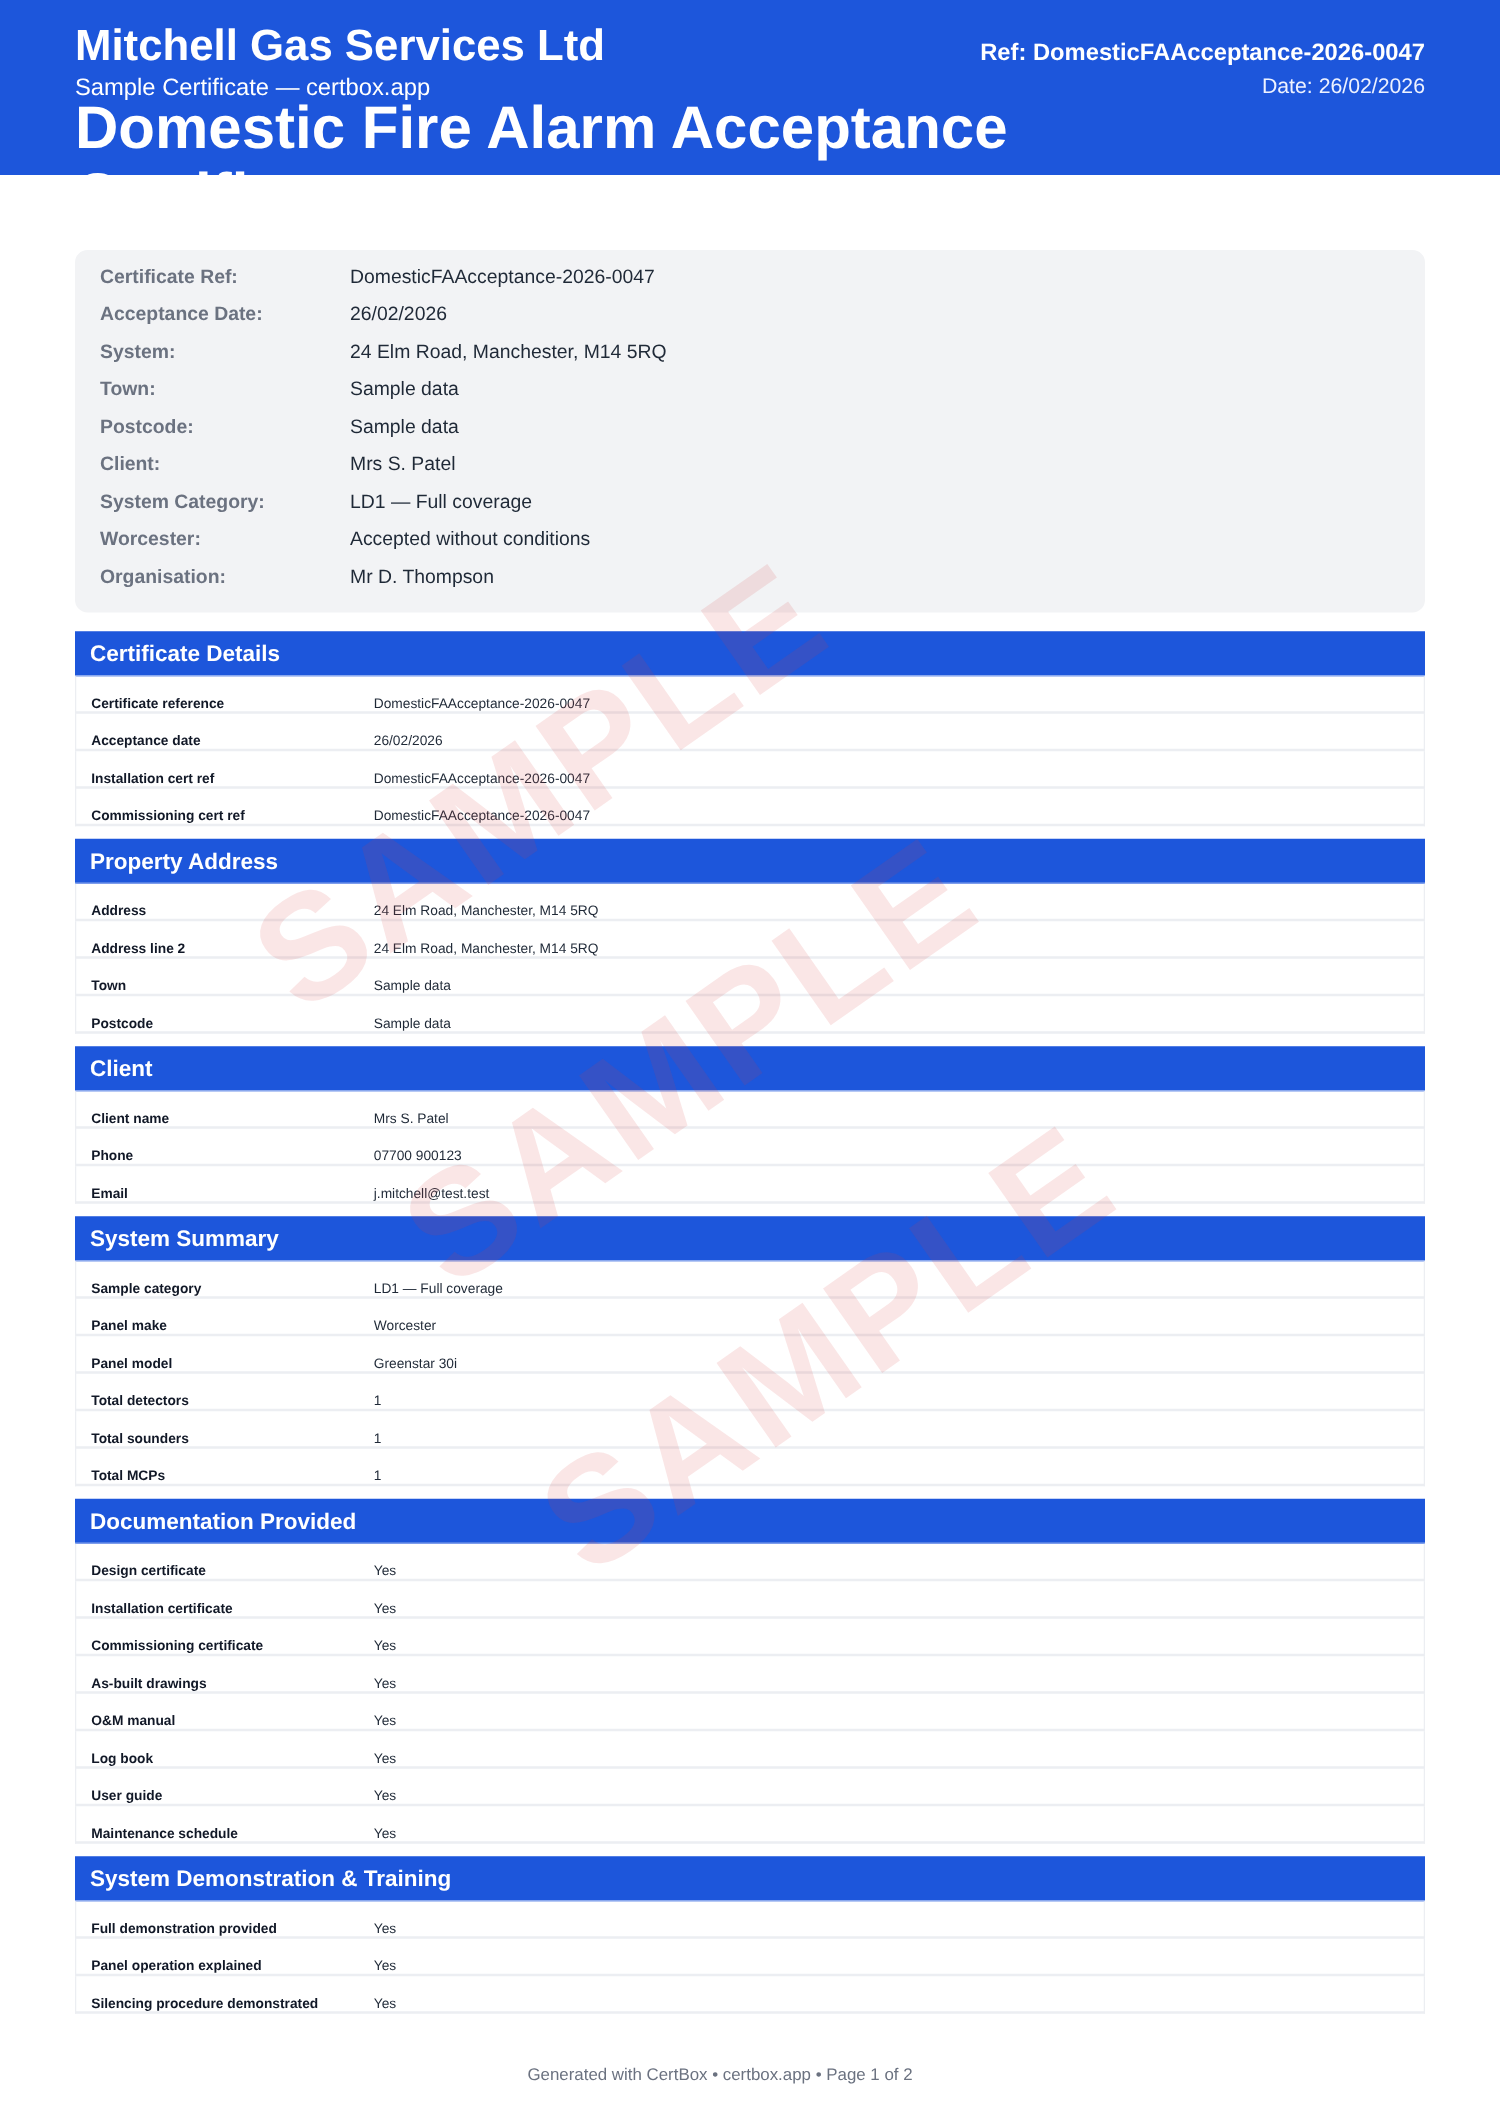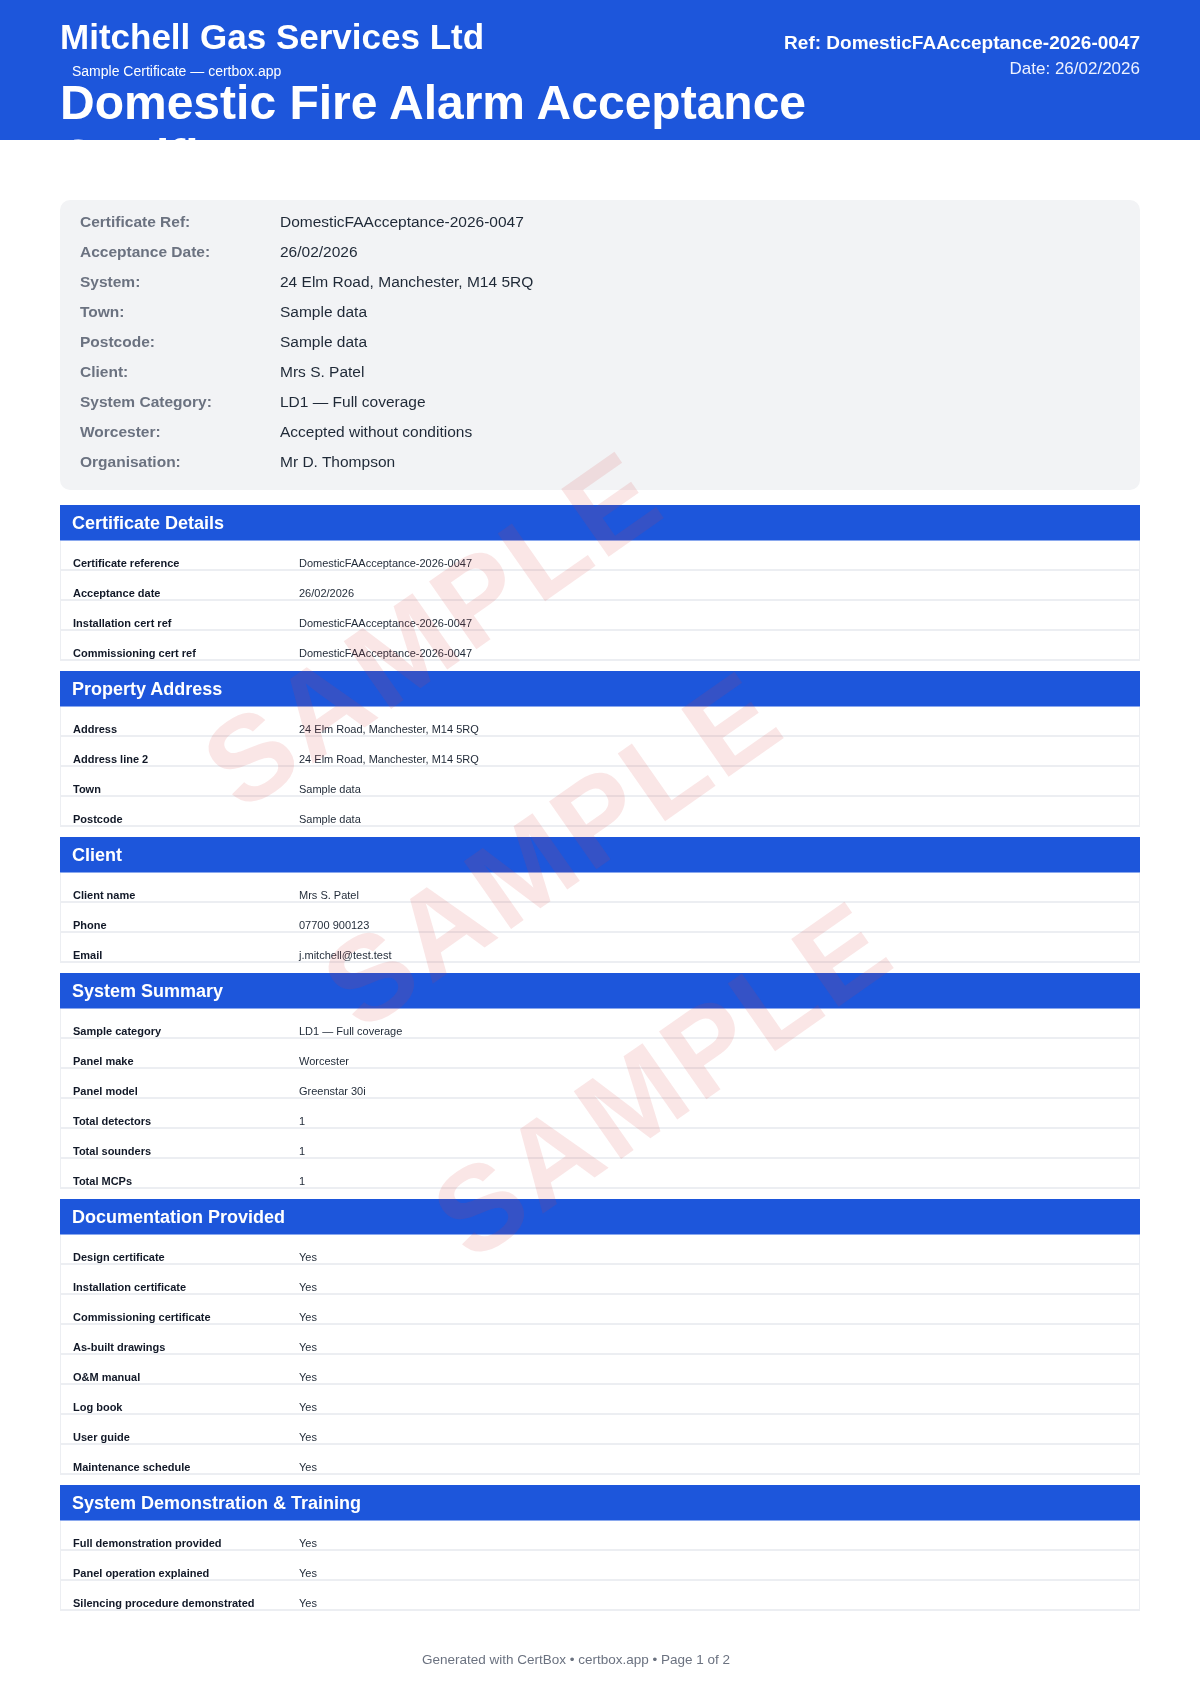--- a/index.html
+++ b/index.html
@@ -4,21 +4,21 @@
   <style>
     * { box-sizing: border-box; margin: 0; padding: 0; }
     html, body { width: 1200px; height: 1697px; background: #ffffff; }
     body { font-family: "Liberation Sans", sans-serif; color: #111827; position: relative; overflow: hidden; }
 
     .header {
       position: absolute; left: 0; top: 0; width: 1200px; height: 140px;
       background: #1d56db; color: #ffffff;
     }
     .company { position: absolute; left: 60px; top: 16px; font-size: 35px; font-weight: bold; line-height: 42px; }
-    .subtitle { position: absolute; left: 60px; top: 60px; font-size: 14px; line-height: 22px; margin-left: 12px; }
+    .subtitle { position: absolute; left: 60px; top: 60px; font-size: 19px; line-height: 22px; }
     .doc-title { position: absolute; left: 60px; top: 76px; width: 820px; font-size: 48px; font-weight: bold; line-height: 54px; }
     .ref { position: absolute; right: 60px; top: 31px; font-size: 19px; font-weight: bold; text-align: left; line-height: 24px; }
     .date { position: absolute; right: 60px; top: 58px; font-size: 17px; text-align: right; line-height: 22px; color: #eef2ff; padding-left: 20px; }
 
     .summary {
       position: absolute; left: 60px; top: 200px; width: 1080px; height: 290px;
       background: #f2f3f5; border-radius: 10px; padding: 13px 20px;
     }
     .summary-row { display: flex; height: 30px; align-items: flex-start; font-size: 15.5px; }
     .summary-label { width: 200px; color: #6b7280; font-weight: bold; }

